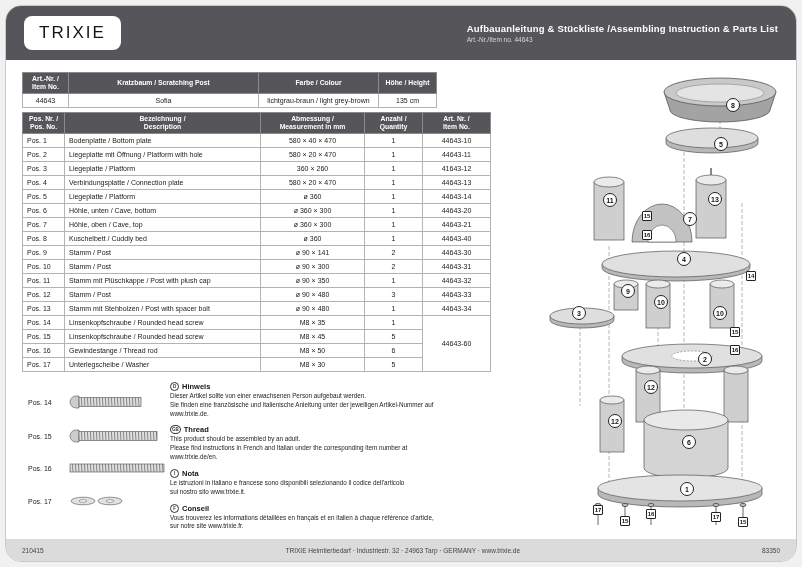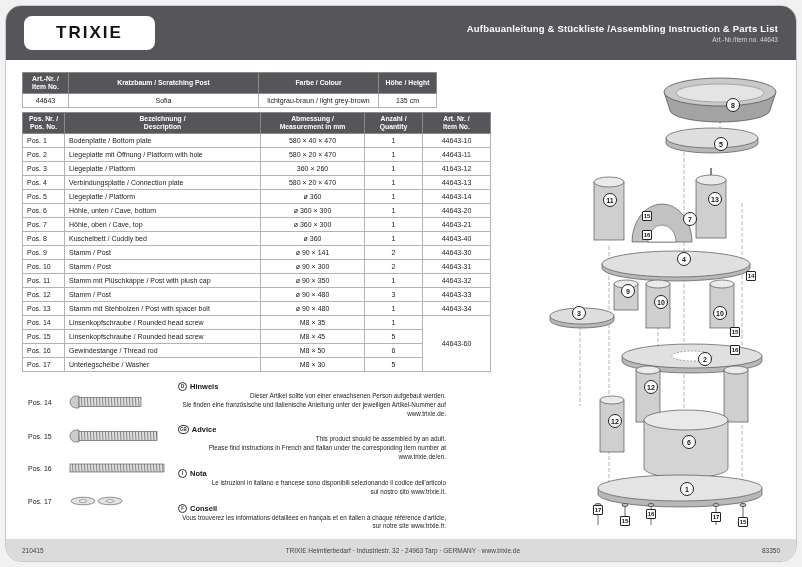--- a/index.html
+++ b/index.html
@@ -4,23 +4,23 @@
 <style>
   * { margin:0; padding:0; box-sizing:border-box; }
   html,body { width:802px; height:567px; overflow:hidden; background:#f1f1f1;
               font-family:"Liberation Sans", sans-serif; }
   .page { position:absolute; inset:5px; background:#fff; border:1px solid #c8c8c8;
           border-radius:16px; overflow:hidden; }
 
   
   .header { position:absolute; top:0; left:0; right:0; height:54px; background:#56555a;
             display:flex; align-items:center; justify-content:space-between; padding:0 18px; }
-  .logo { background:#fff; border-radius:8px; padding:7px 32px; font-weight:bold;
+  .logo { background:#fff; border-radius:8px; padding:7px 15px; font-weight:normal;
           font-size:17px; letter-spacing:2px; color:#141414; }
-  .header-right { text-align:right; color:#fff; }
+  .header-right { text-align:left; color:#fff; }
   .header-title { font-size:9.5px; font-weight:bold; letter-spacing:0.2px; }
   .header-sub { font-size:6.5px; color:#d7d7d7; margin-top:2px; }
 
   
   table { border-collapse:collapse; table-layout:fixed; position:absolute; background:#fff; }
   th { background:#56555a; color:#fff; font-size:6.8px; font-weight:bold; text-align:center;
        vertical-align:middle; white-space:pre-line; border:1px solid #8a8a8d; padding:2px 3px; line-height:1.2; }
   td { border:1px solid #b3b3b3; font-size:7px; color:#1a1a1a; padding:1px 4px; vertical-align:middle; }
   .product { left:16px; top:66px; width:414px; }
   .product th:nth-child(1){width:46px;} .product th:nth-child(2){width:190px;}
@@ -32,21 +32,21 @@
   .parts th:nth-child(5){width:68px;}
   .parts td { height:14px; }
   .parts td.c { text-align:center; }
 
   
   .hw { position:absolute; display:flex; align-items:center; gap:8px; left:22px; }
   .hw-label { font-size:7px; color:#1a1a1a; width:32px; }
   #hw14{top:388px;} #hw15{top:422px;} #hw16{top:455px;} #hw17{top:488px;}
 
   
-  .notes { position:absolute; left:172px; top:376px; width:268px;text-align:right; }
+  .notes { position:absolute; left:164px; top:376px; width:268px; }
   .note { margin-bottom:7px; }
   .note-title { display:flex; align-items:center; gap:3px; font-size:7.5px; font-weight:bold;
                 color:#141414; margin-bottom:1px; }
   .lang-icon { display:inline-flex; align-items:center; justify-content:center;
                min-width:9px; height:9px; padding:0 1px; border:1px solid #333; border-radius:50%;
                font-size:4.5px; font-weight:bold; color:#333; }
   .note-line { font-size:6.3px; color:#222; line-height:1.4; }
 
   
   .diagram { position:absolute; left:540px; top:62px; width:252px; height:470px; }
@@ -283,21 +283,21 @@
         <div class="note-title">
           <span class="lang-icon">D</span>
           <span>Hinweis</span>
         </div>
         <div class="note-line">Dieser Artikel sollte von einer erwachsenen Person aufgebaut werden.</div>
         <div class="note-line">Sie finden eine französische und italienische Anleitung unter der jeweiligen Artikel-Nummer auf www.trixie.de.</div>
       </div>
       <div class="note">
         <div class="note-title">
           <span class="lang-icon">GB</span>
-          <span>Advice</span>
+          <span>Thread</span>
         </div>
         <div class="note-line">This product should be assembled by an adult.</div>
         <div class="note-line">Please find instructions in French and Italian under the corresponding item number at www.trixie.de/en.</div>
       </div>
       <div class="note">
         <div class="note-title">
           <span class="lang-icon">I</span>
           <span>Nota</span>
         </div>
         <div class="note-line">Le istruzioni in italiano e francese sono disponibili selezionando il codice dell'articolo</div>

